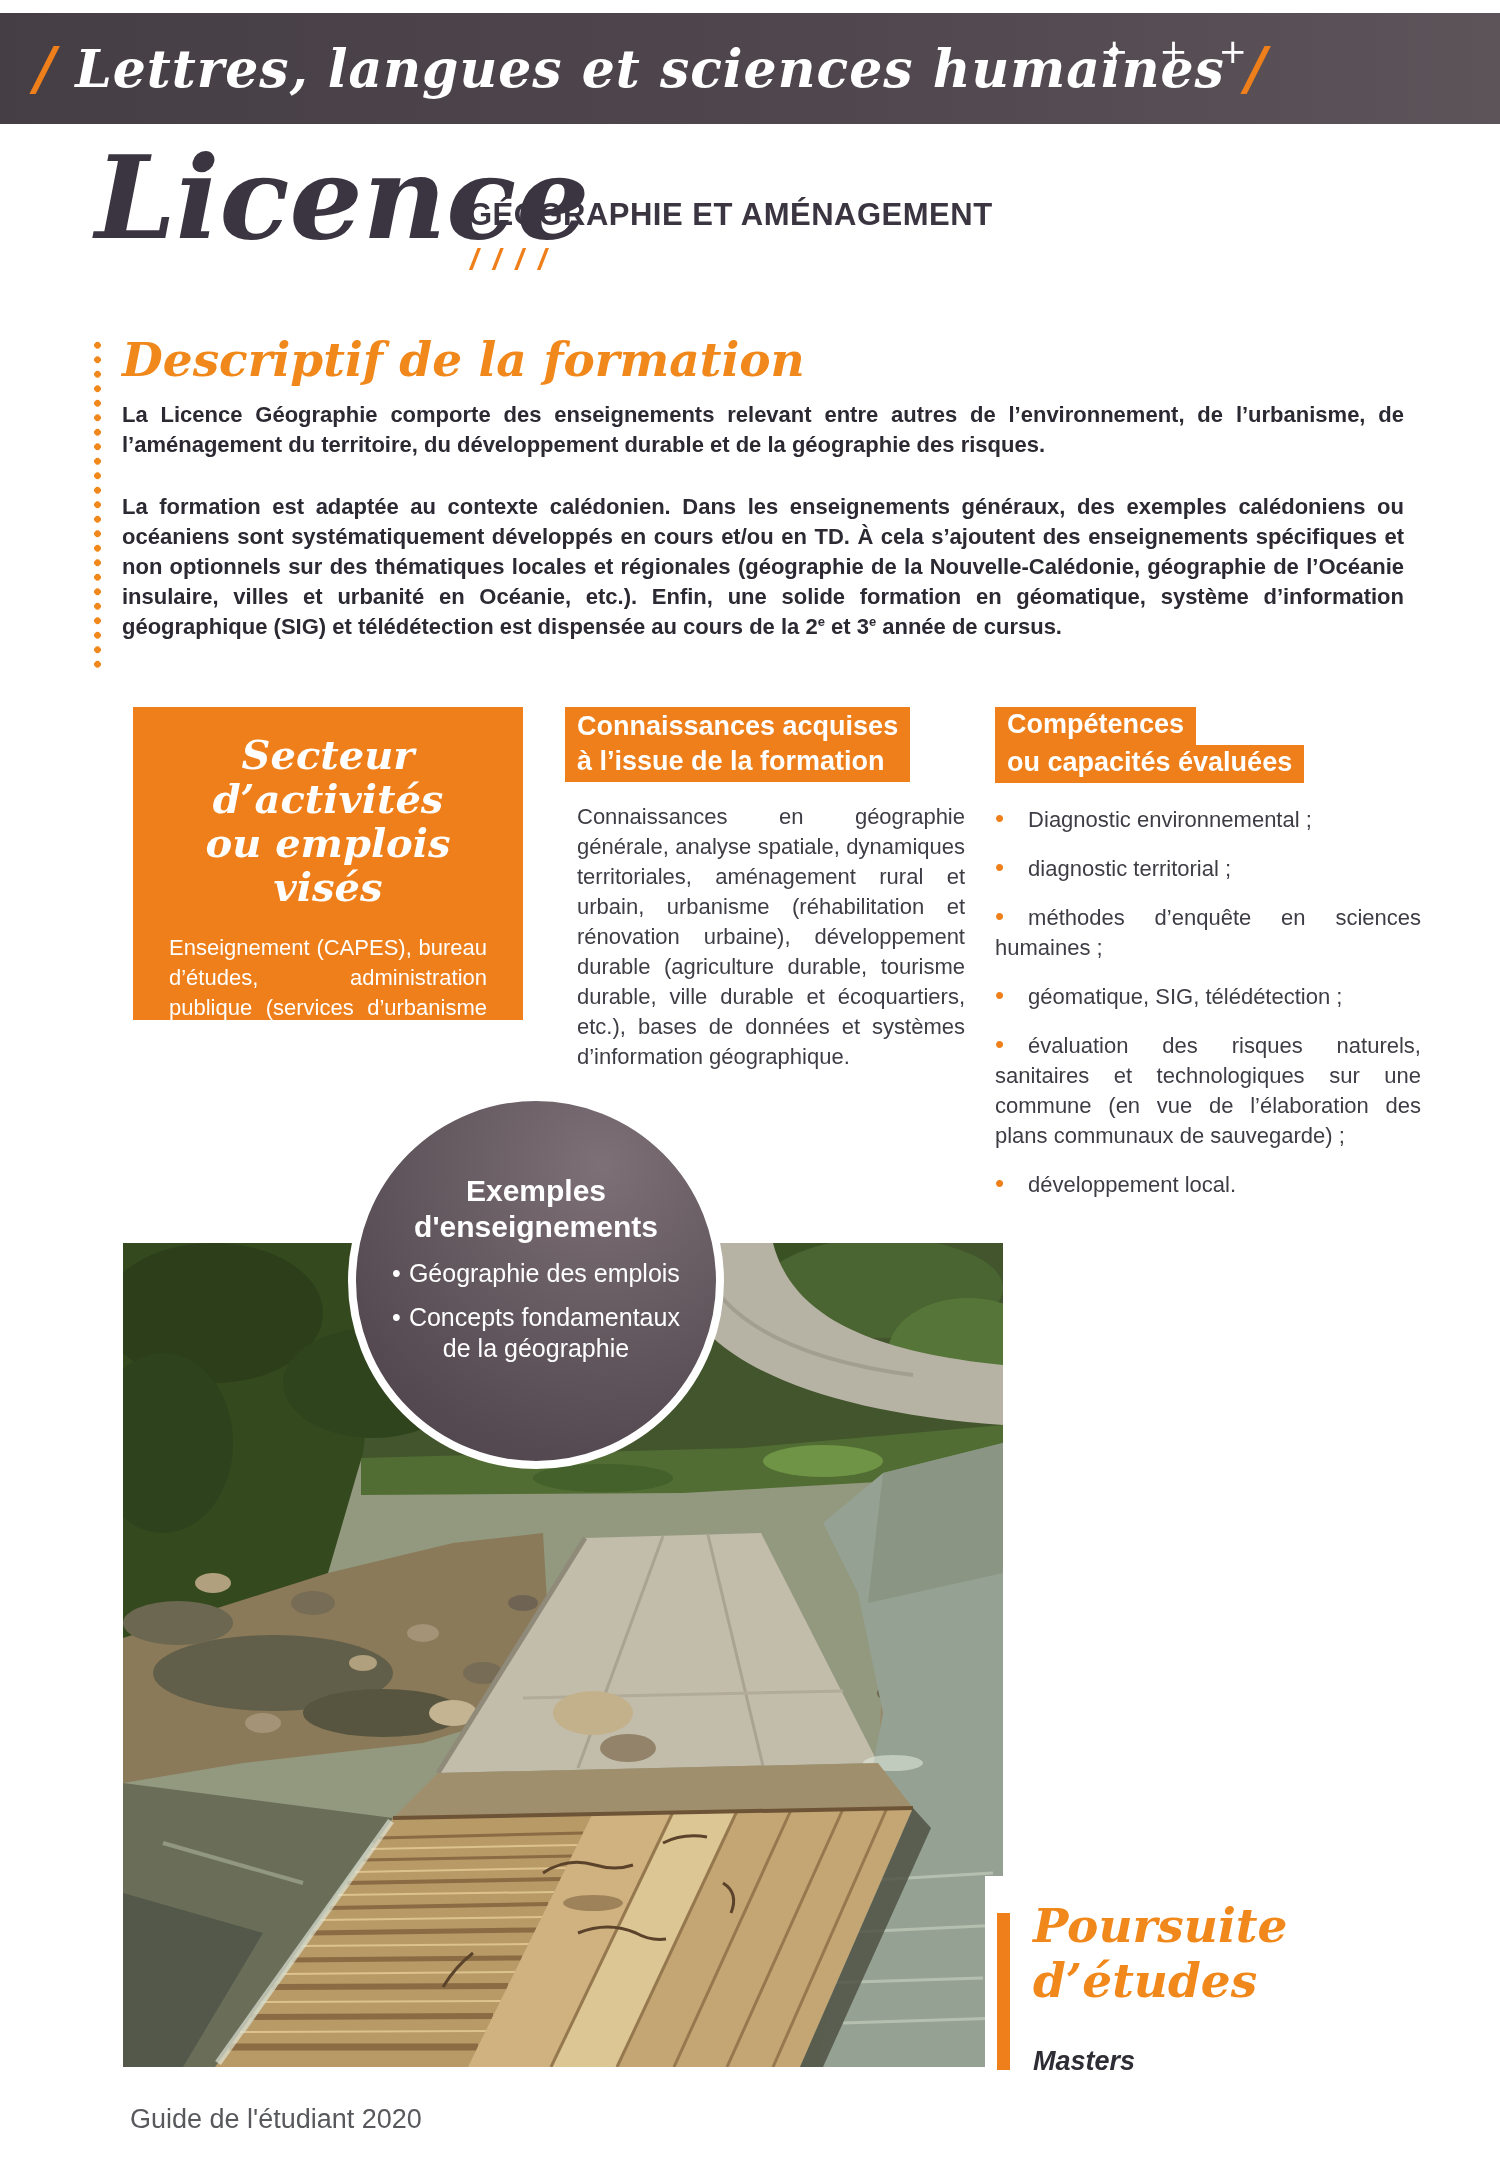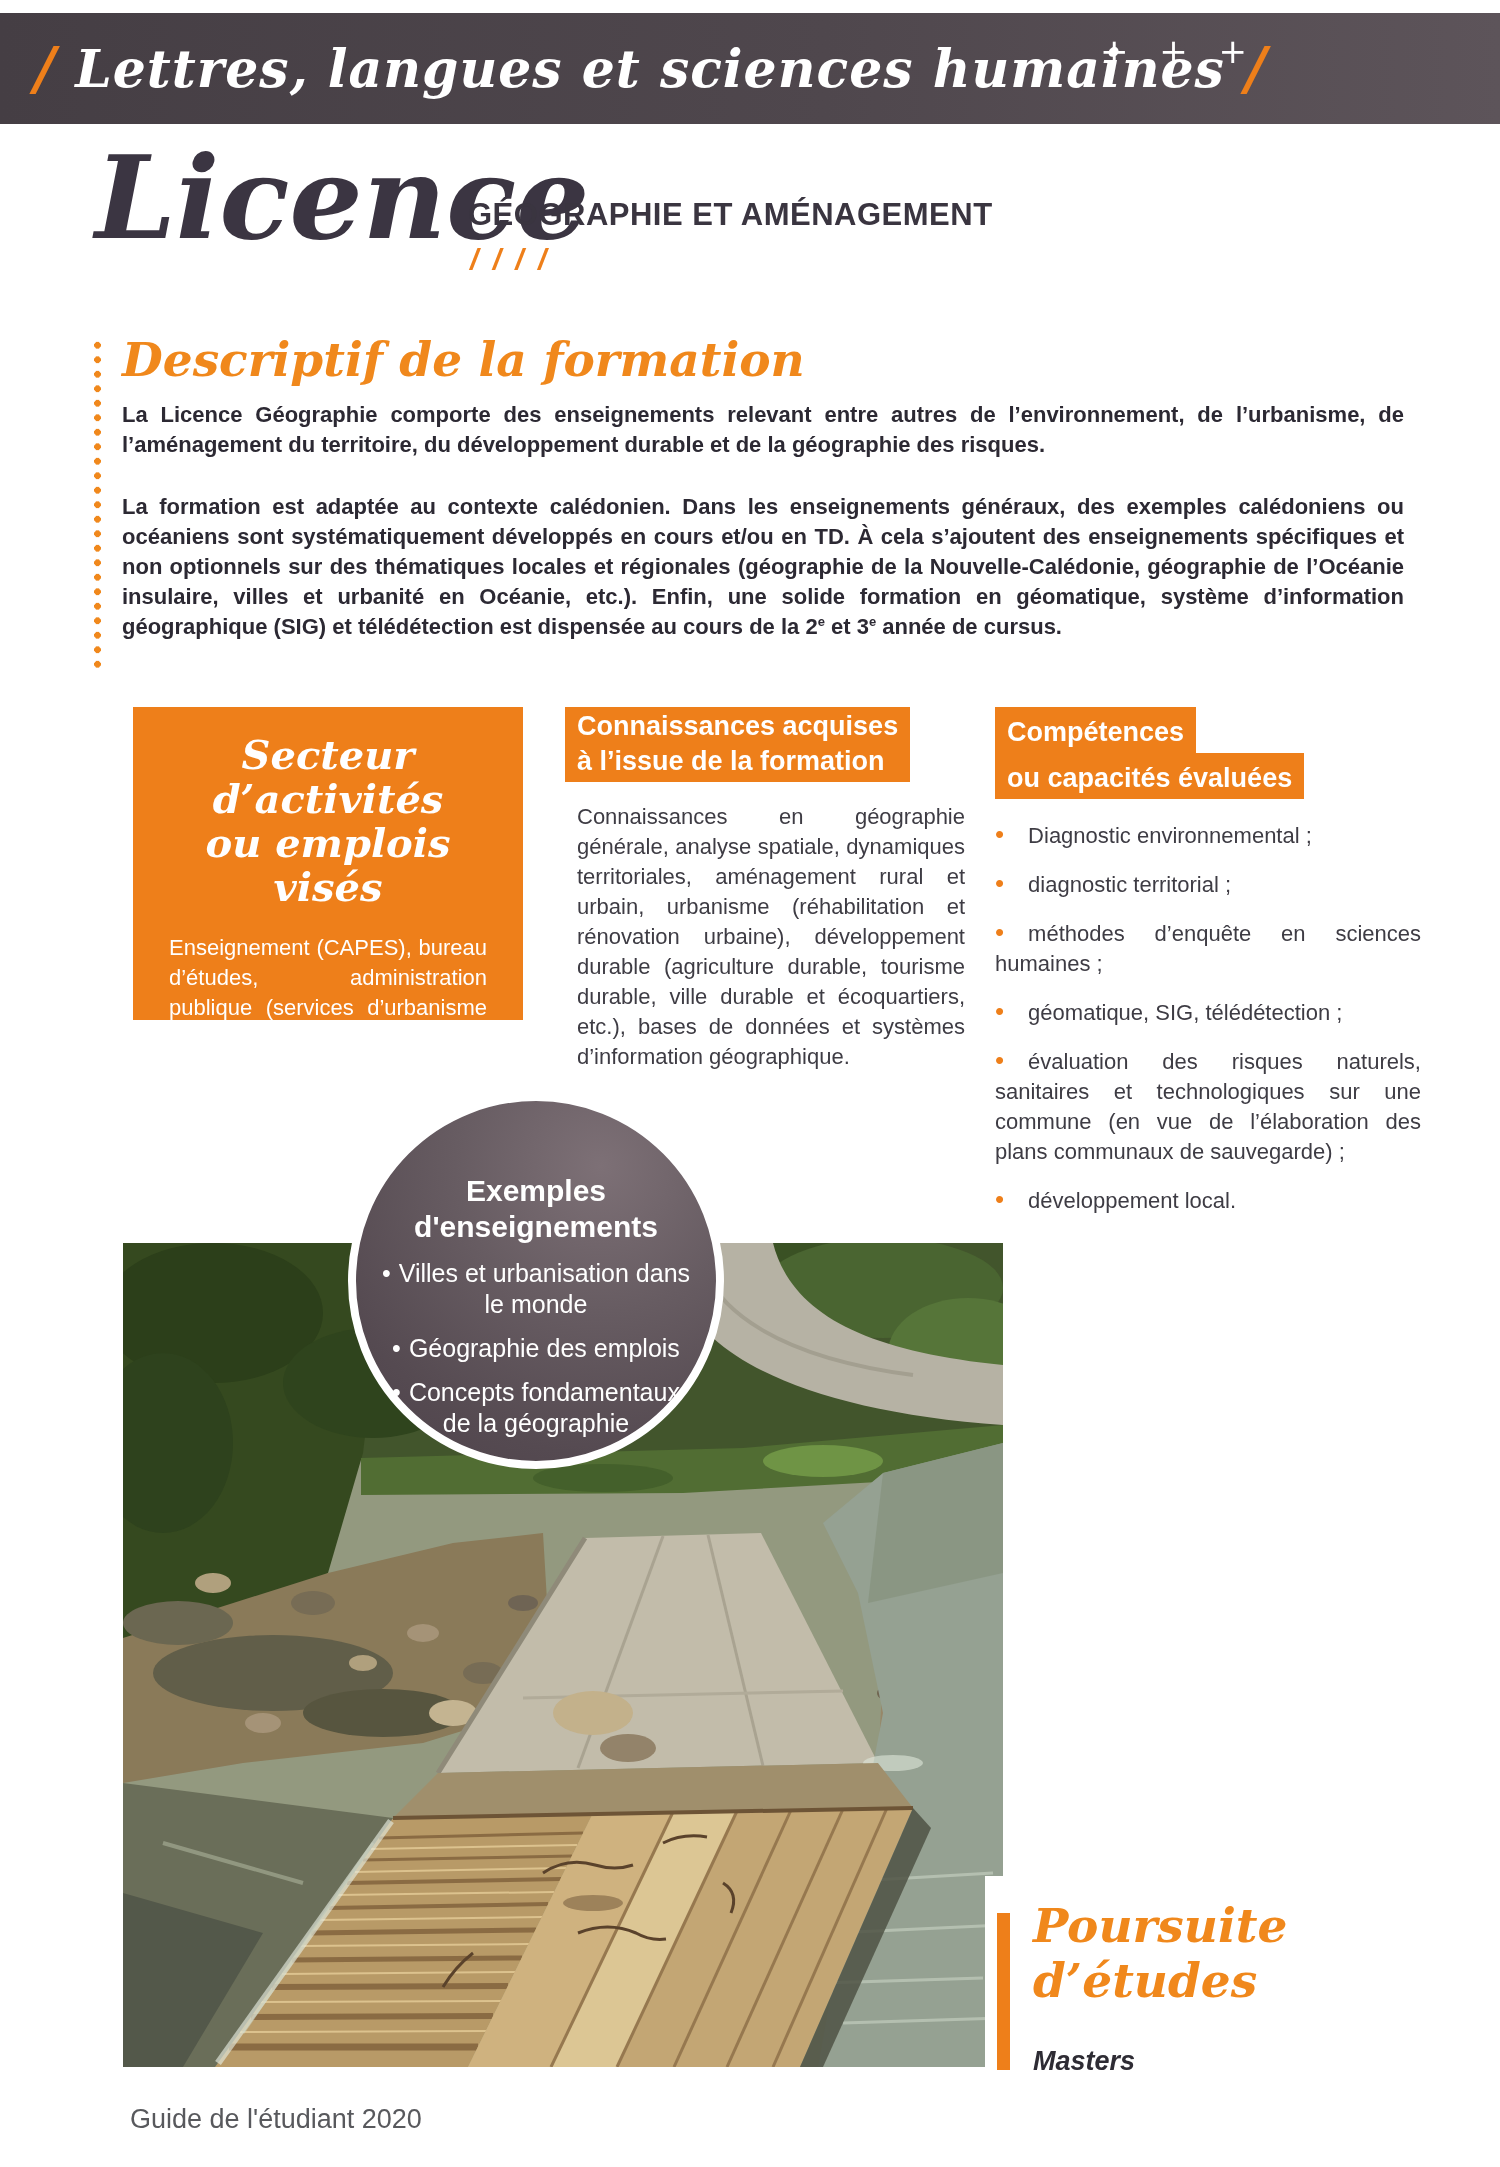--- a/index.html
+++ b/index.html
@@ -49,21 +49,21 @@
   .col-body { font-size:22px; line-height:30px; text-align:justify; }
   .sector-box .col-body { color:#ffffff; }
 
   .knowledge-col { position:absolute; left:565px; top:707px; width:400px; }
   .skills-col { position:absolute; left:995px; top:707px; width:426px; }
   .hdr-box {
     display:inline-block; background:#ee7f1a; color:#ffffff;
     font-size:27px; font-weight:700; line-height:35px; padding:2px 12px 3px;
   }
   .hdr-box-line { display:block; width:max-content; background:#ee7f1a; color:#ffffff;
-    font-size:27px; font-weight:700; line-height:35px; padding:8px 12px 3px; }
+    font-size:27px; font-weight:700; line-height:35px; padding:0 12px 3px; }
   .dark-body { color:#3e3c44; }
   .knowledge-col .col-body { margin-top:20px;margin-left:12px; }
   .bullet-list { list-style:none; margin-top:20px; }
   .bullet-list li { font-size:22px; line-height:30px; text-align:justify; color:#3e3c44; margin-bottom:17px; }
   .bullet-dot { color:#ee7f1a; font-size:26px; margin-right:24px; }
 
   
   .teaching-circle {
     position:absolute; left:348px; top:1093px; width:376px; height:376px;
     border-radius:50%; border:8px solid #ffffff; z-index:3;
@@ -238,21 +238,20 @@
       <path d="M40,600 L180,640" stroke="#b9c0a8" stroke-width="4" opacity="0.5"></path>
       <path d="M250,600 L120,790" stroke="#ccd4c2" stroke-width="3" opacity="0.5"></path>
     </svg>
   </div>
 
   <div class="teaching-circle">
     <div class="circle-title">
       <span>Exemples</span><br>
       <span>d'enseignements</span>
     </div>
-    <div class="circle-item"><span class="bullet">•</span><span>Villes et urbanisation dans le monde</span></div>
     <div class="circle-item"><span class="bullet">•</span><span>Géographie des emplois</span></div>
     <div class="circle-item"><span class="bullet">•</span><span>Concepts fondamentaux de la géographie</span></div>
   </div>
 
   <div class="continuation-box">
     <div class="accent-bar"></div>
     <div class="continuation-heading script">
       <span>Poursuite</span><br>
       <span>d’études</span>
     </div>

